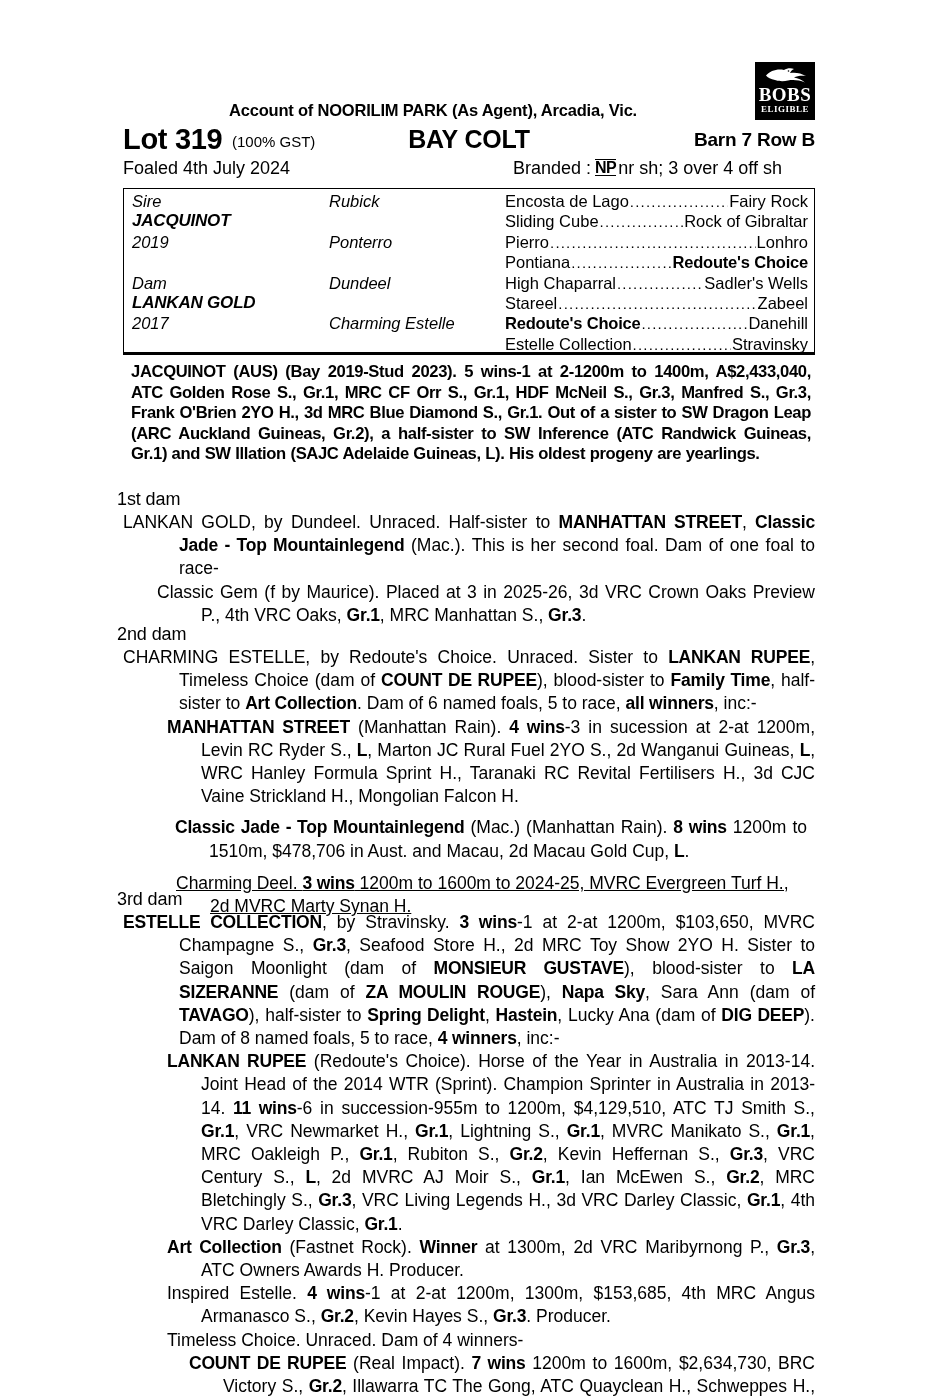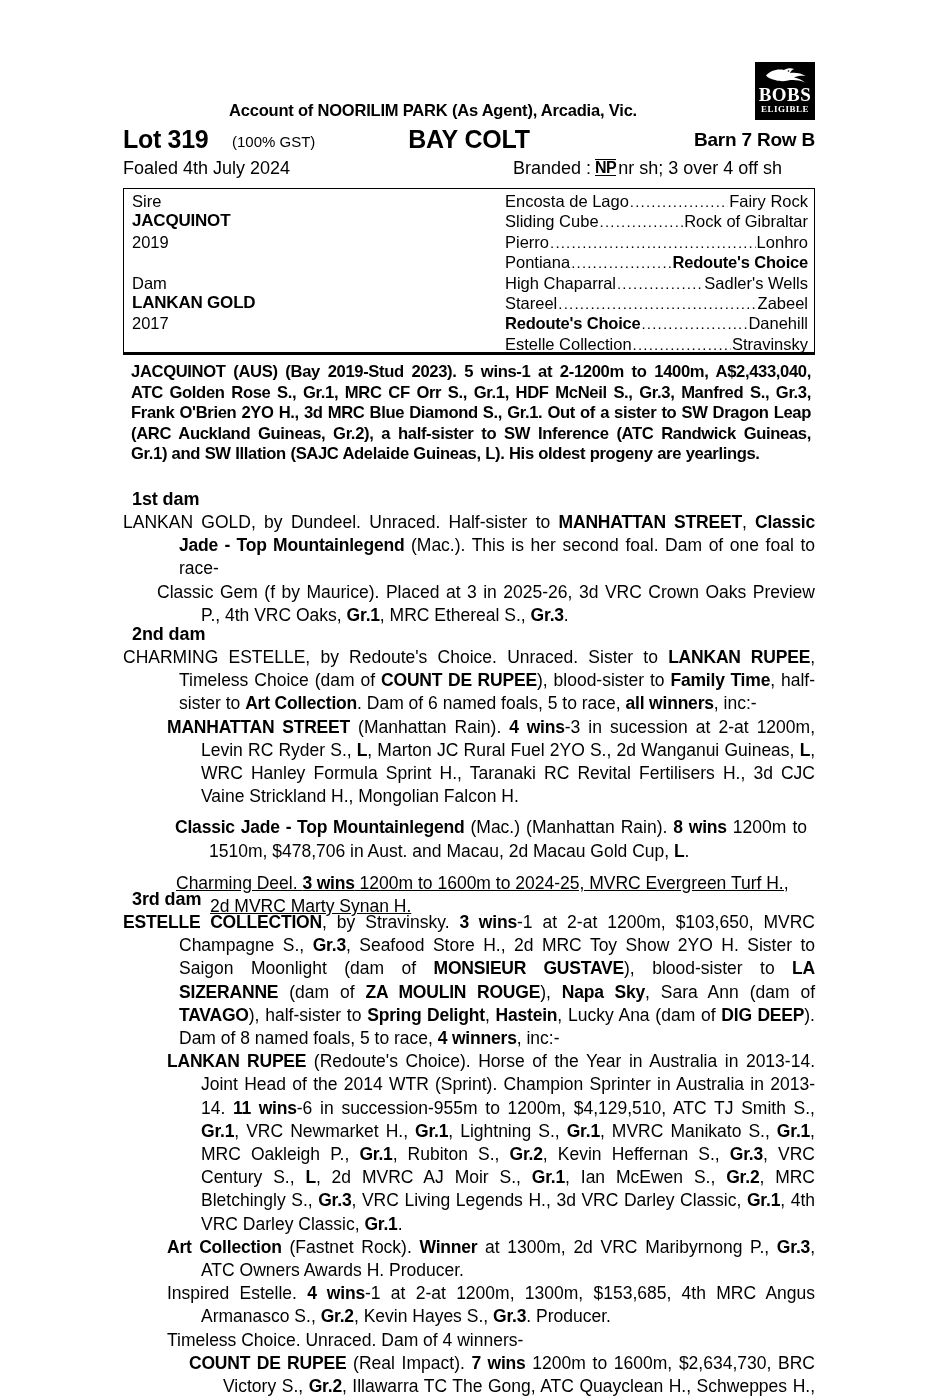--- a/index.html
+++ b/index.html
@@ -71,21 +71,21 @@
     position: absolute;
     left: 123px;
     top: 124px;
     width: 692px;
     height: 30px;
   }
   .lot-label {
     position: absolute;
     left: 0;
     top: 0;
-    font-size: 25px;
+    font-size: 29px;
     font-weight: bold;
     line-height: 30px;
     letter-spacing: -0.3px;
   }
   .lot-gst {
     position: absolute;
     left: 109px;
     top: 6px;
     font-size: 15px;
     line-height: 24px;
@@ -171,20 +171,21 @@
     position: absolute;
     left: 381px;
     top: 2px;
     width: 303px;
   }
   .pl {
     height: 20.4px;
     line-height: 20.4px;
     font-size: 16.5px;
     white-space: nowrap;
+    font-style: italic;
   }
   .pl.bold {
     font-weight: bold;
     font-size: 17px;
     letter-spacing: -0.2px;
   }
   .pr {
     height: 20.4px;
     line-height: 20.4px;
     font-size: 16.5px;
@@ -215,23 +216,23 @@
     font-weight: bold;
     line-height: 20.6px;
     text-align: justify;
     letter-spacing: -0.35px;
     word-spacing: 0.3px;
   }
 
   
   .dam-head {
     position: absolute;
-    left: 132px;
+    left: 117px;
     font-size: 18px;
-    font-weight: bold;
+    font-weight: normal;
     letter-spacing: -0.1px;
   }
   .dam-body {
     position: absolute;
     left: 123px;
     width: 692px;
     font-size: 17.5px;
     line-height: 23.2px;
   }
   .entry {
@@ -280,20 +281,29 @@
   <div class="ped-table">
     <div class="ped-col-left">
       <div class="pl">Sire</div>
       <div class="pl bold">JACQUINOT</div>
       <div class="pl">2019</div>
       <div class="pl">&nbsp;</div>
       <div class="pl">Dam</div>
       <div class="pl bold">LANKAN GOLD</div>
       <div class="pl">2017</div>
     </div>
+    <div class="ped-col-mid">
+      <div class="pl">Rubick</div>
+      <div class="pl">&nbsp;</div>
+      <div class="pl">Ponterro</div>
+      <div class="pl">&nbsp;</div>
+      <div class="pl">Dundeel</div>
+      <div class="pl">&nbsp;</div>
+      <div class="pl">Charming Estelle</div>
+    </div>
     <div class="ped-col-right" id="ped-right">
         <div class="pr">
           <span class="nm">Encosta de Lago</span>
           <span class="dots">................................................................................</span>
           <span class="nm">Fairy Rock</span>
         </div>
         <div class="pr">
           <span class="nm">Sliding Cube</span>
           <span class="dots">................................................................................</span>
           <span class="nm">Rock of Gibraltar</span>
@@ -330,21 +340,21 @@
         </div>
       </div>
   </div>
 
   <div class="sire-summary">JACQUINOT (AUS) (Bay 2019-Stud 2023). 5 wins-1 at 2-1200m to 1400m, A$2,433,040, ATC Golden Rose S., Gr.1, MRC CF Orr S., Gr.1, HDF McNeil S., Gr.3, Manfred S., Gr.3, Frank O'Brien 2YO H., 3d MRC Blue Diamond S., Gr.1. Out of a sister to SW Dragon Leap (ARC Auckland Guineas, Gr.2), a half-sister to SW Inference (ATC Randwick Guineas, Gr.1) and SW Illation (SAJC Adelaide Guineas, L). His oldest progeny are yearlings.</div>
 
   <div id="dam-sections">
       <div class="dam-head" style="top: 489px;">1st dam</div>
       <div class="dam-body" style="top: 511px;">
         <p class="entry i1 lead-md" style="margin: 0px;"><span class="firstline"></span><span>LANKAN GOLD, by Dundeel. Unraced. Half-sister to </span><span class="b">MANHATTAN STREET</span><span>, </span><span class="b">Classic Jade - Top Mountainlegend</span><span> (Mac.). This is her second foal. Dam of one foal to race-</span></p>
-        <p class="entry i2 lead-xl" style="margin: 0px;"><span class="firstline"></span><span>Classic Gem (f by Maurice). Placed at 3 in 2025-26, 3d VRC Crown Oaks Preview P., 4th VRC Oaks, </span><span class="b">Gr.1</span><span>, MRC Ethereal S., </span><span class="b">Gr.3</span><span>.</span></p>
+        <p class="entry i2 lead-xl" style="margin: 0px;"><span class="firstline"></span><span>Classic Gem (f by Maurice). Placed at 3 in 2025-26, 3d VRC Crown Oaks Preview P., 4th VRC Oaks, </span><span class="b">Gr.1</span><span>, MRC Manhattan S., </span><span class="b">Gr.3</span><span>.</span></p>
       </div>
       <div class="dam-head" style="top: 624px;">2nd dam</div>
       <div class="dam-body" style="top: 646px;">
         <p class="entry i1 lead-md" style="margin: 0px;"><span class="firstline"></span><span>CHARMING ESTELLE, by Redoute's Choice. Unraced. Sister to </span><span class="b">LANKAN RUPEE</span><span>, Timeless Choice (dam of </span><span class="b">COUNT DE RUPEE</span><span>), blood-sister to </span><span class="b">Family Time</span><span>, half-sister to </span><span class="b">Art Collection</span><span>. Dam of 6 named foals, 5 to race, </span><span class="b">all winners</span><span>, inc:-</span></p>
         <p class="entry i2 lead-sm" style="margin: 0px;"><span class="firstline"></span><span class="b">MANHATTAN STREET</span><span> (Manhattan Rain). </span><span class="b">4 wins</span><span>-3 in sucession at 2-at 1200m, Levin RC Ryder S., </span><span class="b">L</span><span>, Marton JC Rural Fuel 2YO S., 2d Wanganui Guineas, </span><span class="b">L</span><span>, WRC Hanley Formula Sprint H., Taranaki RC Revital Fertilisers H., 3d CJC Vaine Strickland H., Mongolian Falcon H.</span></p>
         <p class="entry i2 lead-sm" style="margin: 8px;"><span class="firstline"></span><span class="b">Classic Jade - Top Mountainlegend</span><span> (Mac.) (Manhattan Rain). </span><span class="b">8 wins</span><span> 1200m to 1510m, $478,706 in Aust. and Macau, 2d Macau Gold Cup, </span><span class="b">L</span><span>.</span></p>
         <p class="entry i2 lead-sm nojust" style="margin: 9px; text-decoration: underline;"><span class="firstline"></span><span>Charming Deel. </span><span class="b">3 wins</span><span> 1200m to 1600m to 2024-25, MVRC Evergreen Turf H., 2d MVRC Marty Synan H.</span></p>
       </div>
       <div class="dam-head" style="top: 889px;">3rd dam</div>
       <div class="dam-body" style="top: 911px;">

